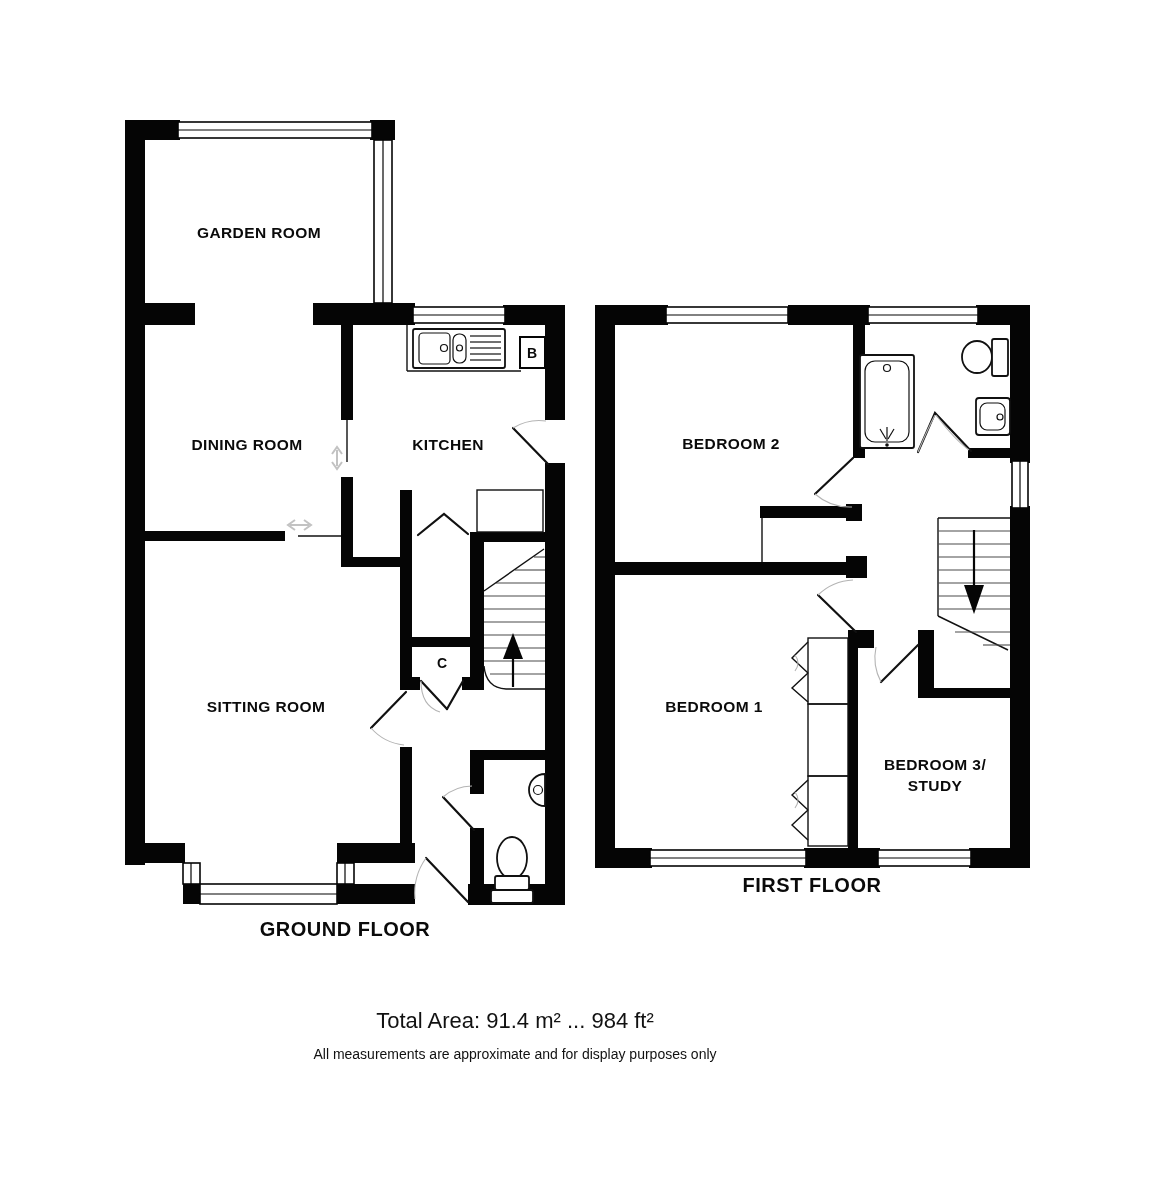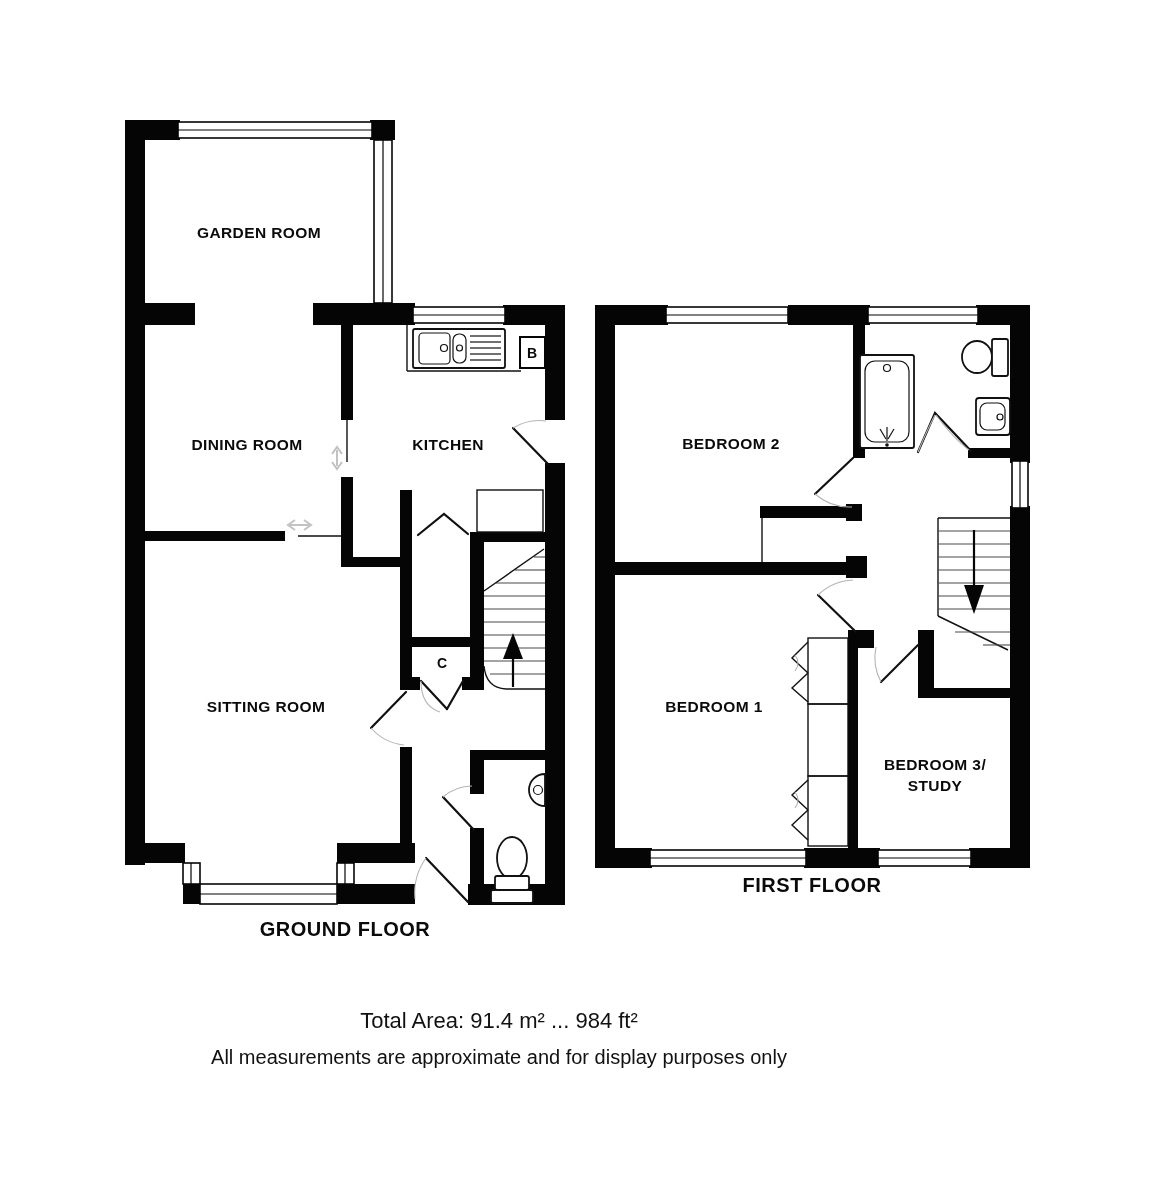--- a/index.html
+++ b/index.html
@@ -12,23 +12,23 @@
   .thin{stroke:#111;stroke-width:1.4;fill:none;}
   .leaf{stroke:#111;stroke-width:2.2;fill:none;stroke-linecap:round;}
   .arc{stroke:#b4b4b4;stroke-width:1.1;fill:none;}
   .tread{stroke:#4a4a4a;stroke-width:1.1;}
   .fixture{fill:#ffffff;stroke:#111;stroke-width:1.8;}
   .fixthin{fill:none;stroke:#111;stroke-width:1.2;}
   .slide{stroke:#c2c2c2;stroke-width:2;fill:none;}
   .room-label{font-size:15.5px;font-weight:bold;fill:#0a0a0a;letter-spacing:.4px;}
   .small-label{font-size:14px;font-weight:bold;fill:#0a0a0a;}
   .floor-label{font-size:20px;font-weight:bold;fill:#0a0a0a;letter-spacing:.5px;}
-  .footer-area{position:absolute;left:0;width:998px;text-align:center;color:#111;}
+  .footer-area{position:absolute;left:16px;width:998px;text-align:center;color:#111;}
   #total-area{top:1008px;font-size:22px;}
-  #disclaimer{top:1046px;font-size:20px;}
+  #disclaimer{top:1046px;font-size:14px;}
 </style>
 </head>
 <body>
 
 <div class="canvas">
 <svg width="1155" height="980" viewBox="0 0 1155 980">
 
   <g>
 
     <g>

